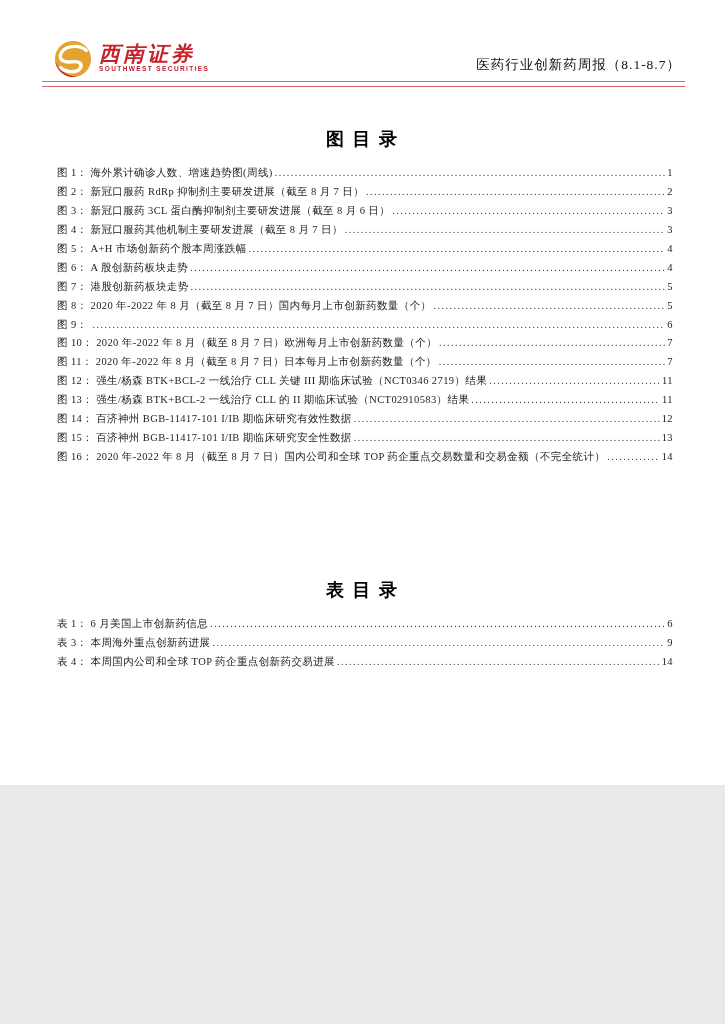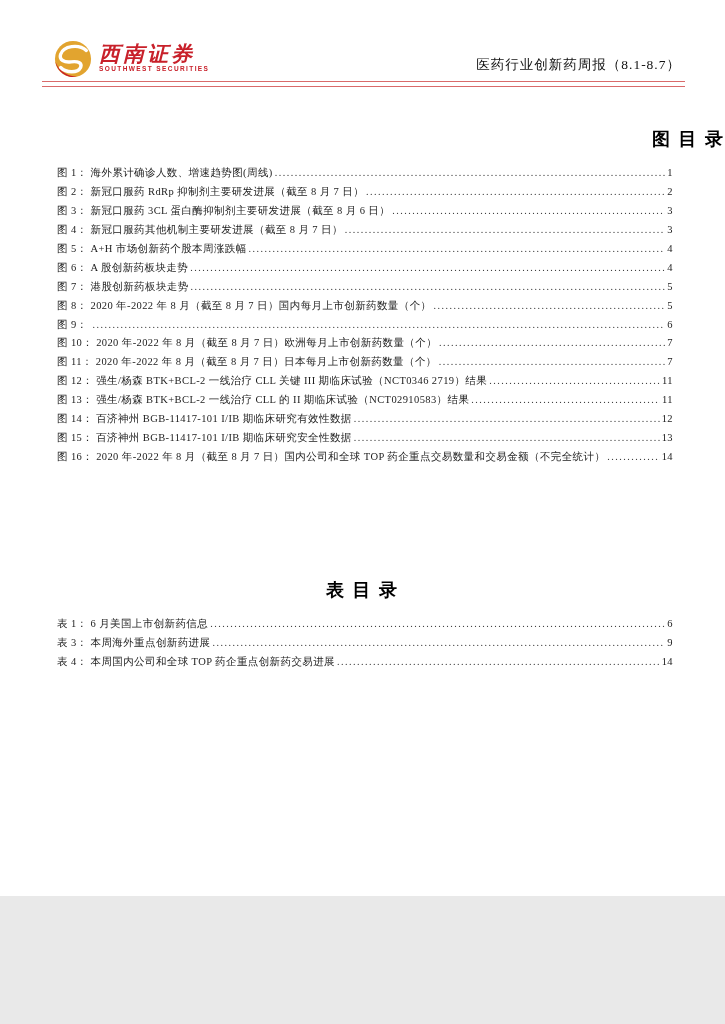--- a/index.html
+++ b/index.html
@@ -1,19 +1,19 @@
 <!DOCTYPE html>
 <html><head>
 <meta charset="utf-8">
 <style>
   * { margin:0; padding:0; box-sizing:border-box; }
   html,body { background:#e9e9e9; }
   .page {
     position:relative;
-    width:725px; height:896px;
+    width:725px; height:785px;
     margin:0 auto;
     background:#ffffff;
     font-family:"Liberation Serif", serif;
     color:#1a1a1a;
     overflow:hidden;
   }
 
   
   .brand { position:absolute; top:40px; left:54px; display:flex; align-items:flex-start; }
   .brand-logo { width:38px; height:38px; }
@@ -39,21 +39,21 @@
     border-bottom:1.7px solid #d96a6a;
   }
 
   
   .toc-title {
     position:absolute; left:0; width:100%;
     text-align:center;
     font-size:18px; font-weight:bold; color:#000;
     letter-spacing:2px;
   }
-  .toc-title.figures { top:127px;text-align:right; }
+  .toc-title.figures { top:127px; }
   .toc-title.tables  { top:578px; }
 
   
   .toc-list { position:absolute; left:57px; right:52px; }
   .toc-list.figures { top:166px; }
   .toc-list.tables  { top:617px; }
   .toc-item {
     display:flex; align-items:baseline;
     height:18.95px;
     font-size:10.5px; color:#1c1c1c;

